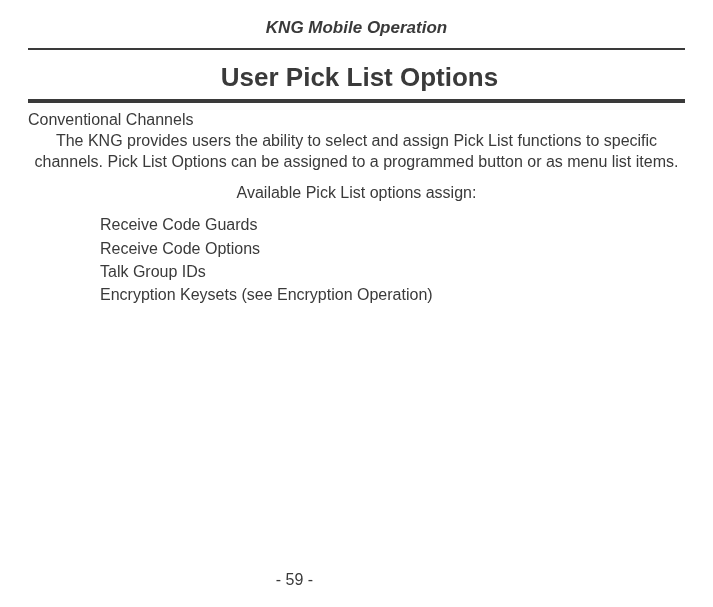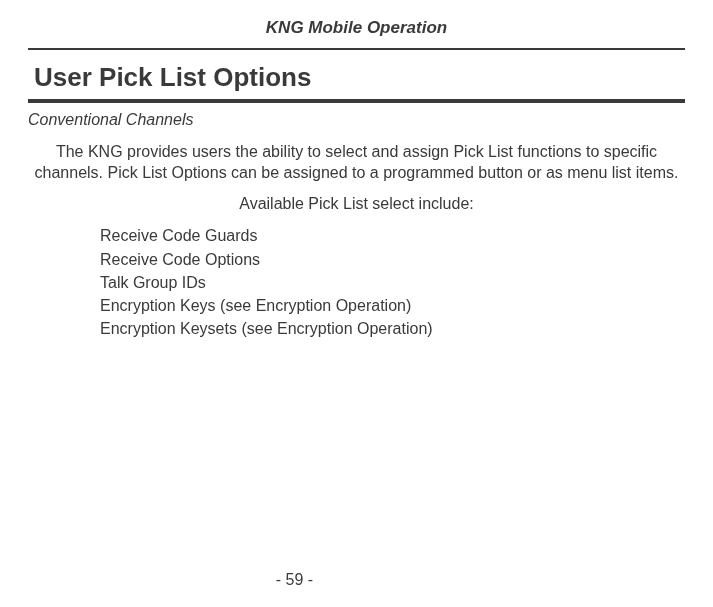--- a/index.html
+++ b/index.html
@@ -27,31 +27,31 @@
     .top-rule {
       border: none;
       border-top: 2px solid #3a3a3a;
       margin-bottom: 12px;
     }
     .section-title {
       font-size: 26px;
       font-weight: bold;
       color: #3a3a3a;
       padding: 0 0 6px 6px;
+      text-align: center;
     }
     .section-underline {
       border: none;
       border-top: 4px solid #3a3a3a;
       margin-bottom: 8px;
     }
     .subheading {
-      font-style: italic;
       font-size: 16px;
       color: #3a3a3a;
-      margin-bottom: 13px;
+      margin-bottom: 2px;
     }
     .body-text {
       font-size: 16px;
       color: #3a3a3a;
       line-height: 1.3;
       margin-bottom: 10px;
       text-align: center;
     }
     .list-container {
       padding-left: 72px;
@@ -77,23 +77,22 @@
 <div class="header-label">KNG Mobile Operation</div>
 <hr class="top-rule">
 
 <h1 class="section-title">User Pick List Options</h1>
 <hr class="section-underline">
 
 <div class="subheading">Conventional Channels</div>
 
 <p class="body-text">The KNG provides users the ability to select and assign Pick List functions to specific channels. Pick List Options can be assigned to a programmed button or as menu list items.</p>
 
-<p class="body-text">Available Pick List select include:</p>
+<p class="body-text">Available Pick List options assign:</p>
 
 <div class="list-container">
   <div class="list-item">Receive Code Guards</div>
   <div class="list-item">Receive Code Options</div>
   <div class="list-item">Talk Group IDs</div>
-  <div class="list-item">Encryption Keys (see Encryption Operation)</div>
   <div class="list-item">Encryption Keysets (see Encryption Operation)</div>
 </div>
 
 <div class="page-number">- 59 -</div>
 
 </body></html>

